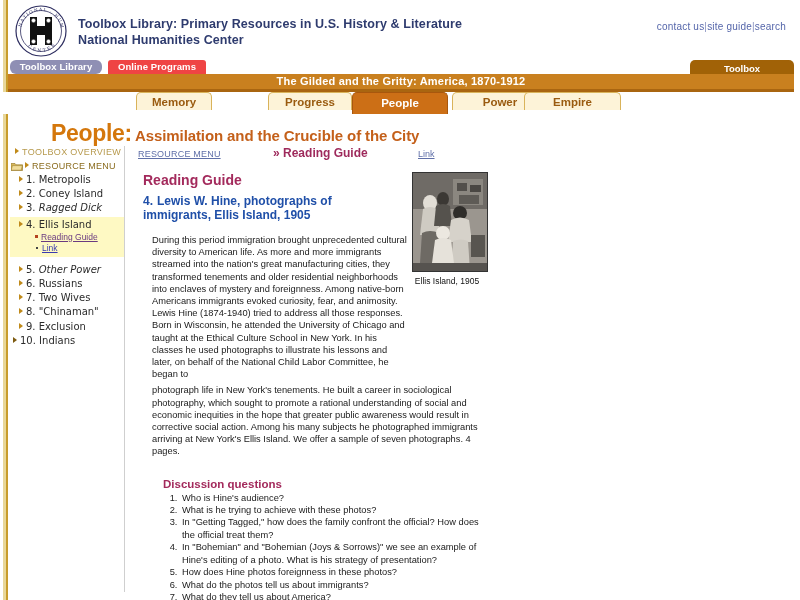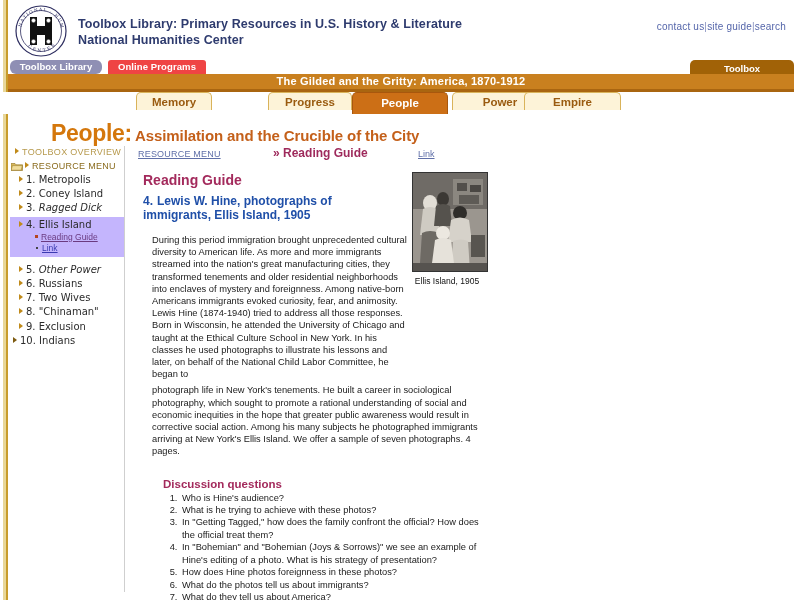--- a/index.html
+++ b/index.html
@@ -233,21 +233,21 @@
     color: #2b2b2b;
     padding-left: 9px;
     white-space: nowrap;
     font-family: "DejaVu Sans", sans-serif;
   }
   .side-item .num { color: #2b2b2b; }
   .side-item.ital .lbl { font-style: italic; }
   .side-item.ten { padding-left: 3px; }
 
   .side-selected {
-    background: #c4b5fd;
+    background: #fef9c3;
     padding: 1px 0 3px 0;
     margin-top: 1px;
   }
   .sub-link {
     font-size: 8.5px;
     line-height: 11px;
     padding-left: 25px;
     white-space: nowrap;
     color: #333;
   }

